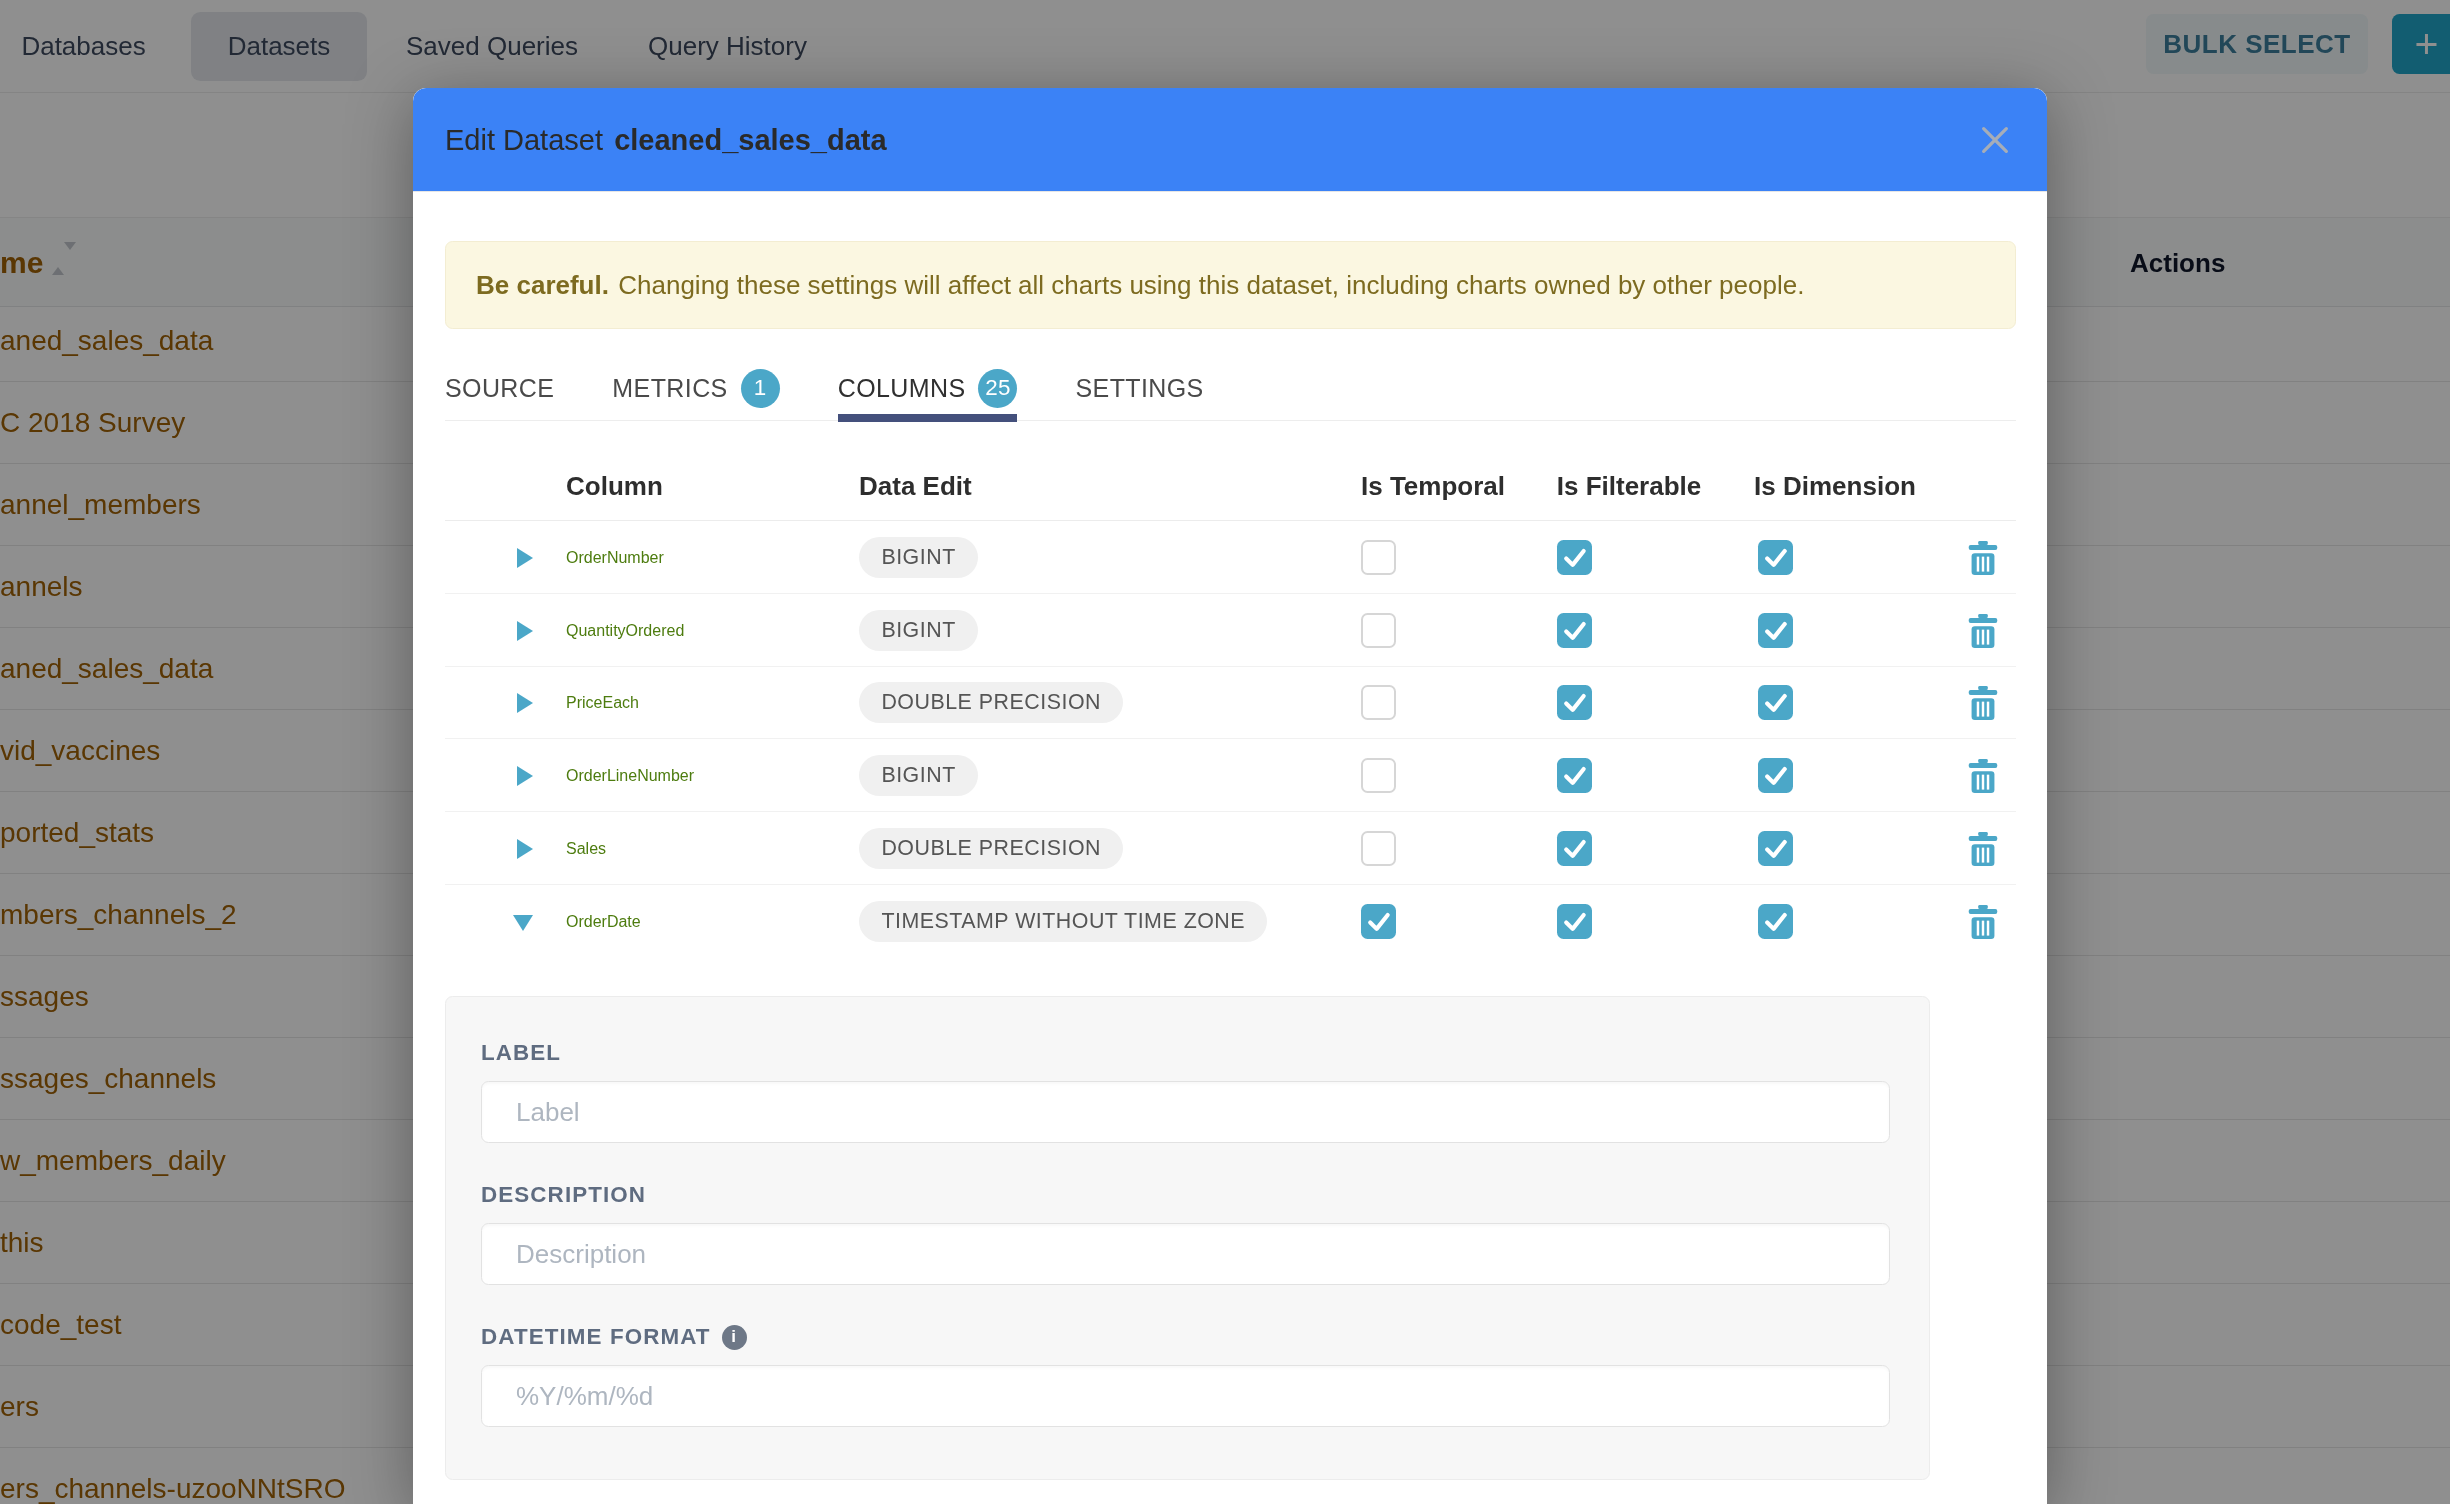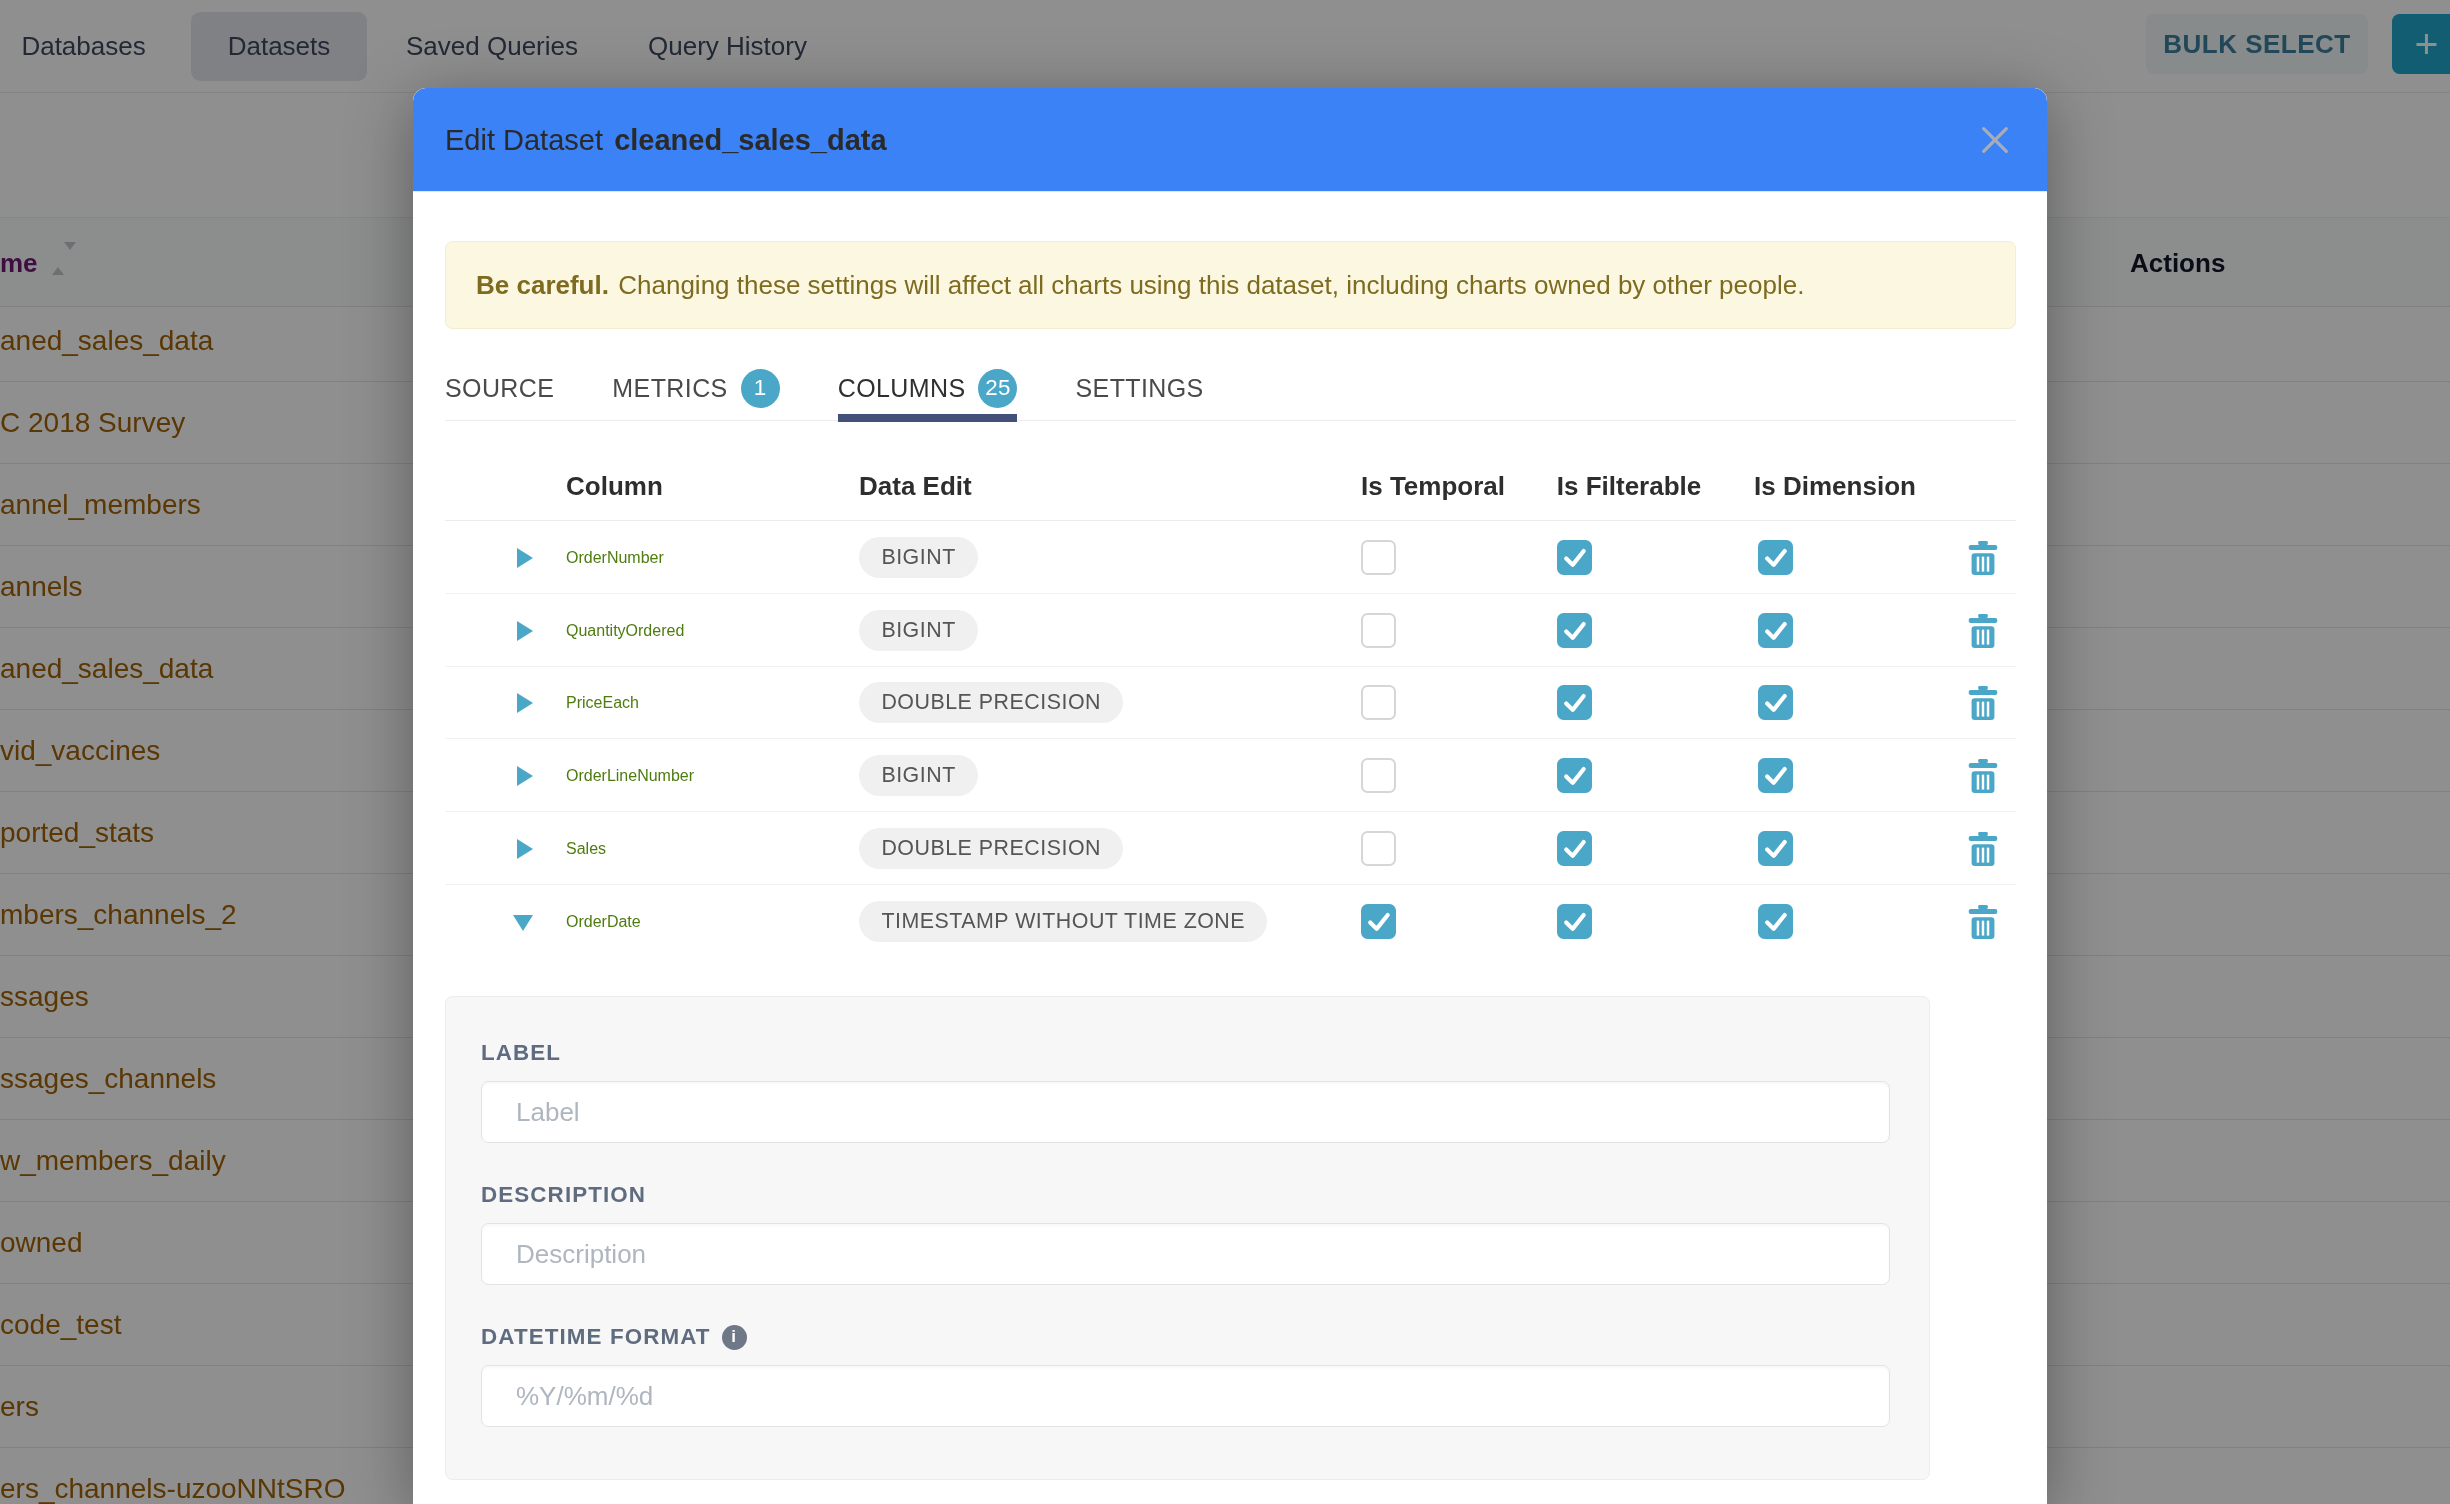--- a/index.html
+++ b/index.html
@@ -48,21 +48,21 @@
   .db-label { position:absolute; left:97px; top:140px; font-size:26px; font-weight:bold; color:#3b4a63; }
   .db-value { position:absolute; left:231px; top:140px; font-size:26px; color:#4a5568; }
   .db-caret { position:absolute; left:341px; top:151px; }
 
   .list-header {
     position:absolute; left:0; top:217px; width:100%; height:90px;
     background:#fafbfc; border-top:0.9px solid #ededed; border-bottom:0.9px solid #e4e6e8;
   }
   .list-header .name-frag {
     position:absolute; left:0; top:0; height:90px; line-height:90px;
-    font-size:26px; font-weight:bold; color:#701a75;
+    font-size:30px; font-weight:bold; color:#a16207;
   }
   .sort-icon { position:absolute; left:52px; top:32px; width:13px; }
   .sort-icon .tri-up {
     width:0;height:0;border-left:6.5px solid transparent;border-right:6.5px solid transparent;
     border-bottom:8.4px solid #c3c7cd; margin-bottom:4.7px;
   }
   .sort-icon .tri-dn {
     width:0;height:0;border-left:6.5px solid transparent;border-right:6.5px solid transparent;
     border-top:8.4px solid #c3c7cd;
   }
@@ -237,21 +237,21 @@
       <div class="bg-row" style="top: 648px;">
         <span class="lnk">ssages</span>
       </div>
       <div class="bg-row" style="top: 730px;">
         <span class="lnk">ssages_channels</span>
       </div>
       <div class="bg-row" style="top: 812px;">
         <span class="lnk">w_members_daily</span>
       </div>
       <div class="bg-row" style="top: 894px;">
-        <span class="lnk">owned</span>
+        <span class="lnk">this</span>
       </div>
       <div class="bg-row" style="top: 976px;">
         <span class="lnk">code_test</span>
       </div>
       <div class="bg-row" style="top: 1058px;">
         <span class="lnk">ers</span>
       </div>
       <div class="bg-row" style="top: 1140px;">
         <span class="lnk">ers_channels-uzooNNtSRO</span>
       </div>

